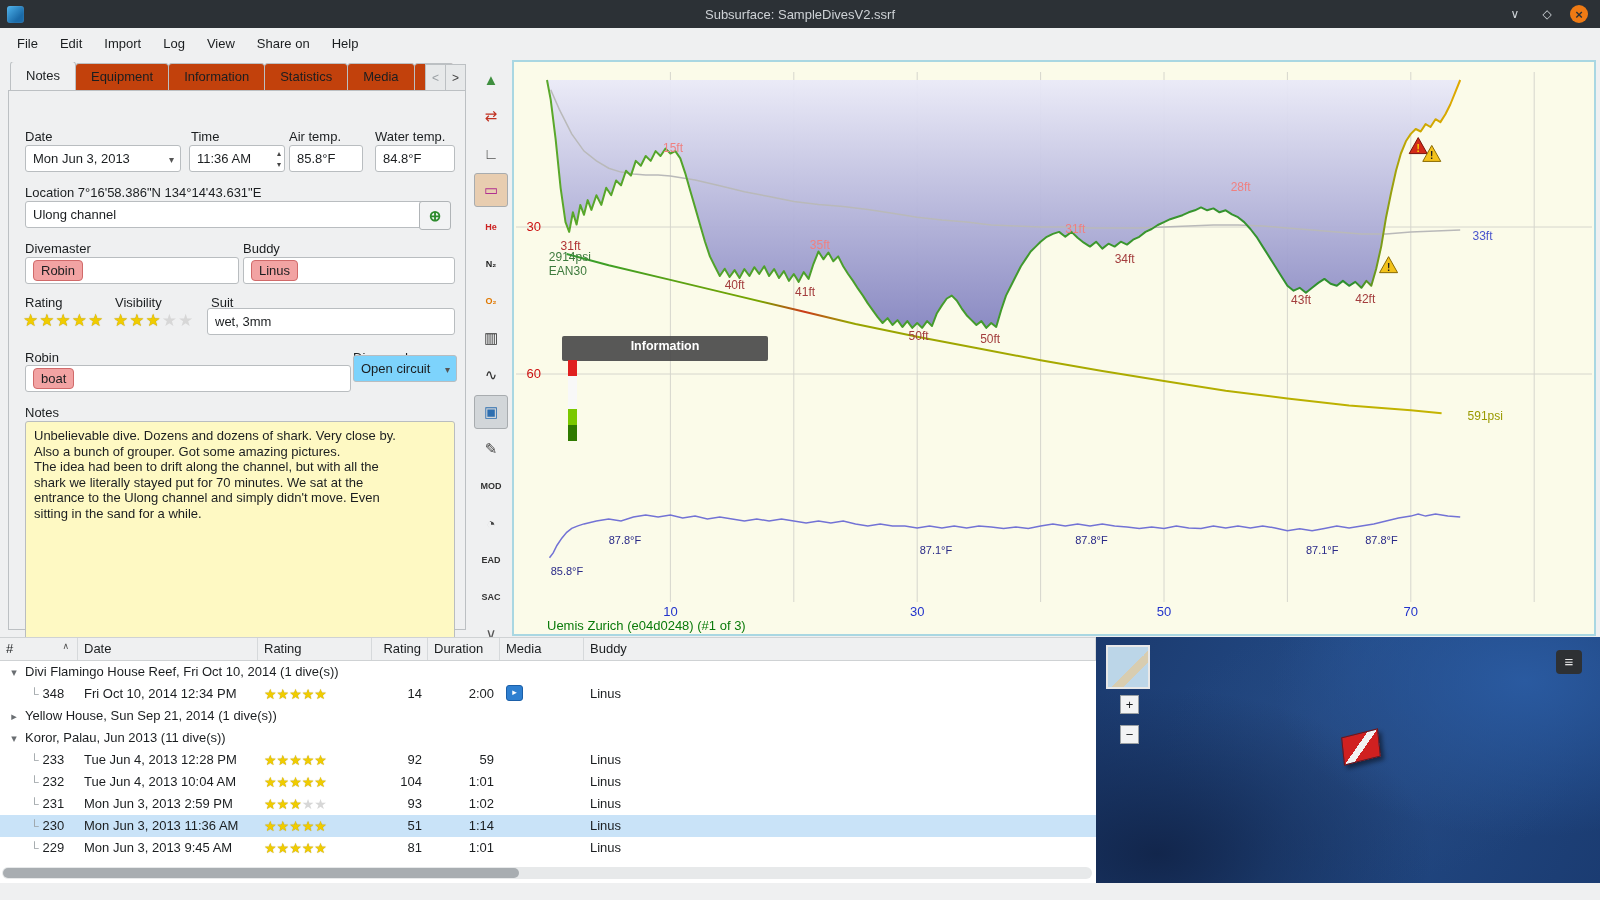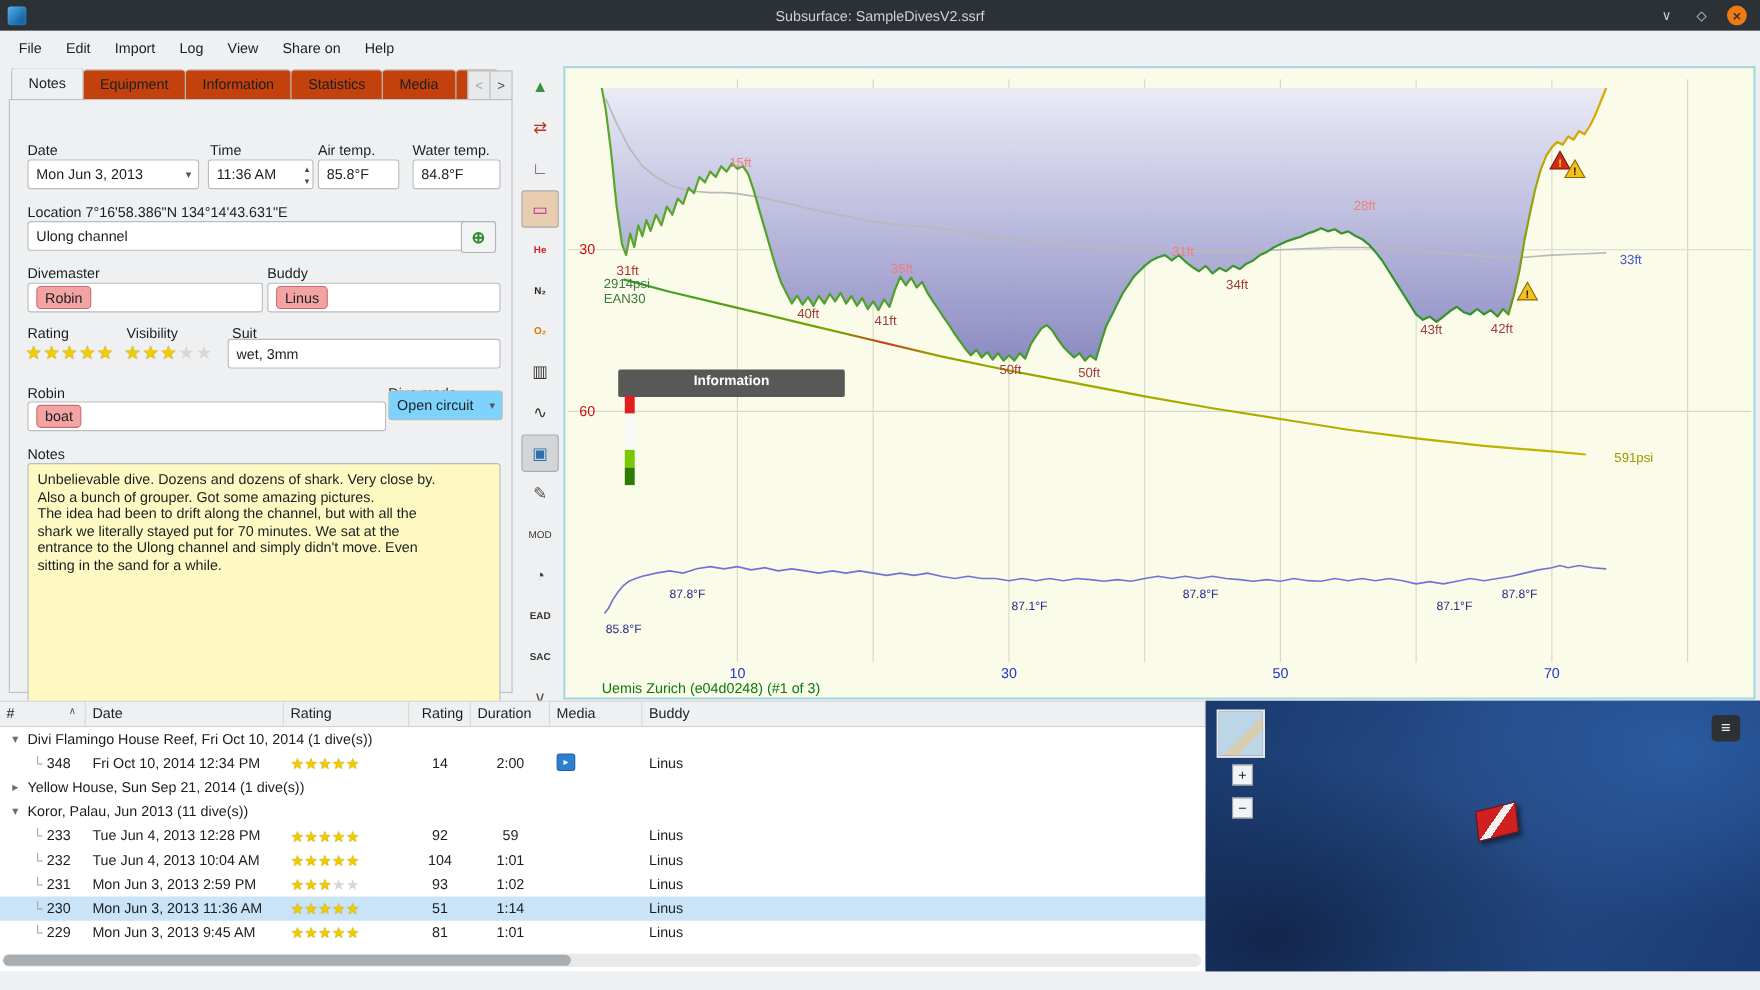--- a/index.html
+++ b/index.html
@@ -66,21 +66,21 @@
                background:#eff0f1;border-bottom:1px solid #cfd2d4;box-sizing:border-box;}
   .hcell{padding:3px 6px;border-right:1px solid #d6d9db;position:relative;white-space:nowrap;overflow:hidden;}
   .hcell.r{text-align:right;}
   .sortarrow{position:absolute;right:8px;top:3px;font-size:9px;color:#555;}
   .lrow{display:grid;grid-template-columns:78px 180px 114px 56px 72px 84px 1fr;height:22px;line-height:22px;}
   .lrow.trip{display:flex;padding-left:8px;gap:5px;align-items:center;}
   .lrow.selected{background:#c9e3f8;}
   .c{padding:0 6px;overflow:hidden;white-space:nowrap;}
   .c0{display:flex;padding-left:0;}
   .branch{color:#9aa0a4;margin-left:30px;margin-right:4px;font-size:12px;}
-  .c3,.c4{text-align:center;}
+  .c3,.c4{text-align:right;}
   .starcell{display:flex;align-items:center;}
   .starcell .star{font-size:14px;margin-right:0;}
   .chev{color:#6a6e72;width:12px;font-size:11px;text-align:center;}
   .mediaicon{display:inline-block;width:15px;height:14px;background:#2e7fd0;border:1px solid #1b5fa8;border-radius:3px;
              color:#fff;font-size:9px;line-height:13px;text-align:center;vertical-align:middle;margin-top:-3px;}
   .hscroll{position:absolute;left:2px;bottom:4px;width:1090px;height:12px;background:#e7e9ea;border-radius:6px;}
   .hthumb{position:absolute;left:1px;top:1px;width:516px;height:10px;background:#a8adb1;border-radius:5px;}
   
   .map{position:absolute;left:1096px;top:637px;width:504px;height:246px;overflow:hidden;
        background:
@@ -237,21 +237,21 @@
     <div class="tbtn">
       <span style="color: rgb(51, 51, 51); font-size: 15px;">∿</span>
     </div>
     <div class="tbtn active">
       <span style="color: rgb(46, 111, 176); font-size: 15px;">▣</span>
     </div>
     <div class="tbtn">
       <span style="color: rgb(68, 68, 68); font-size: 15px;">✎</span>
     </div>
     <div class="tbtn">
-      <span style="color: rgb(51, 51, 51); font-size: 9px; font-weight: normal;">MOD</span>
+      <span style="color: rgb(51, 51, 51); font-size: 9px; font-weight: bold;">MOD</span>
     </div>
     <div class="tbtn">
       <span style="color: rgb(68, 68, 68); font-size: 15px;">◔</span>
     </div>
     <div class="tbtn">
       <span style="color: rgb(51, 51, 51); font-size: 9px; font-weight: bold;">EAD</span>
     </div>
     <div class="tbtn">
       <span style="color: rgb(51, 51, 51); font-size: 9px; font-weight: bold;">SAC</span>
     </div>

